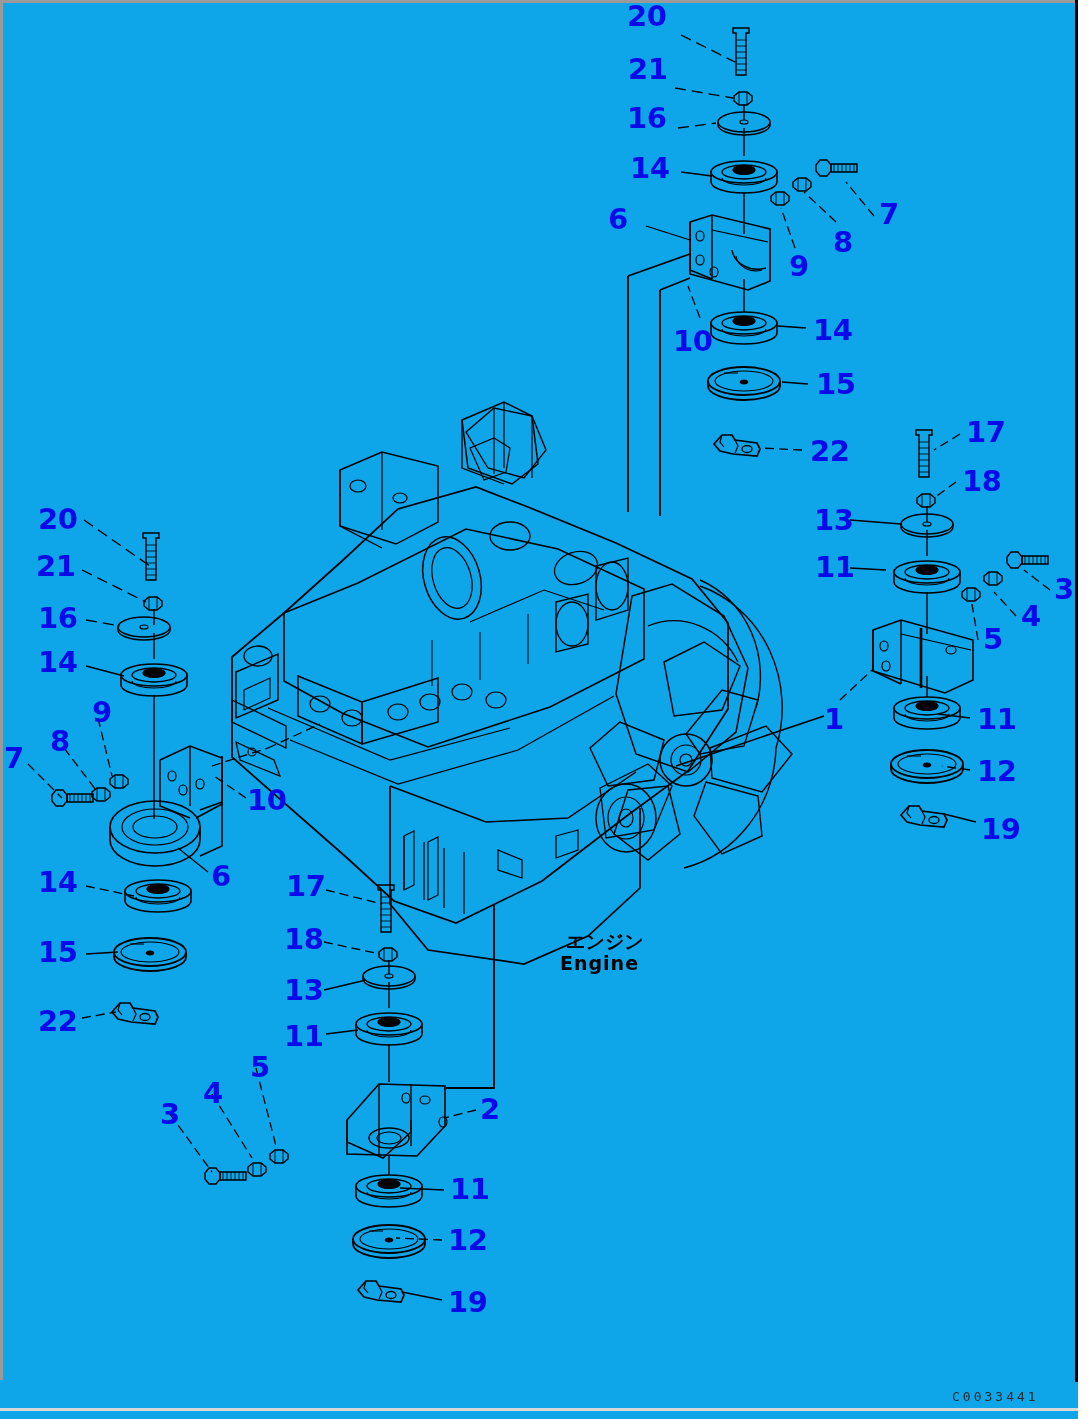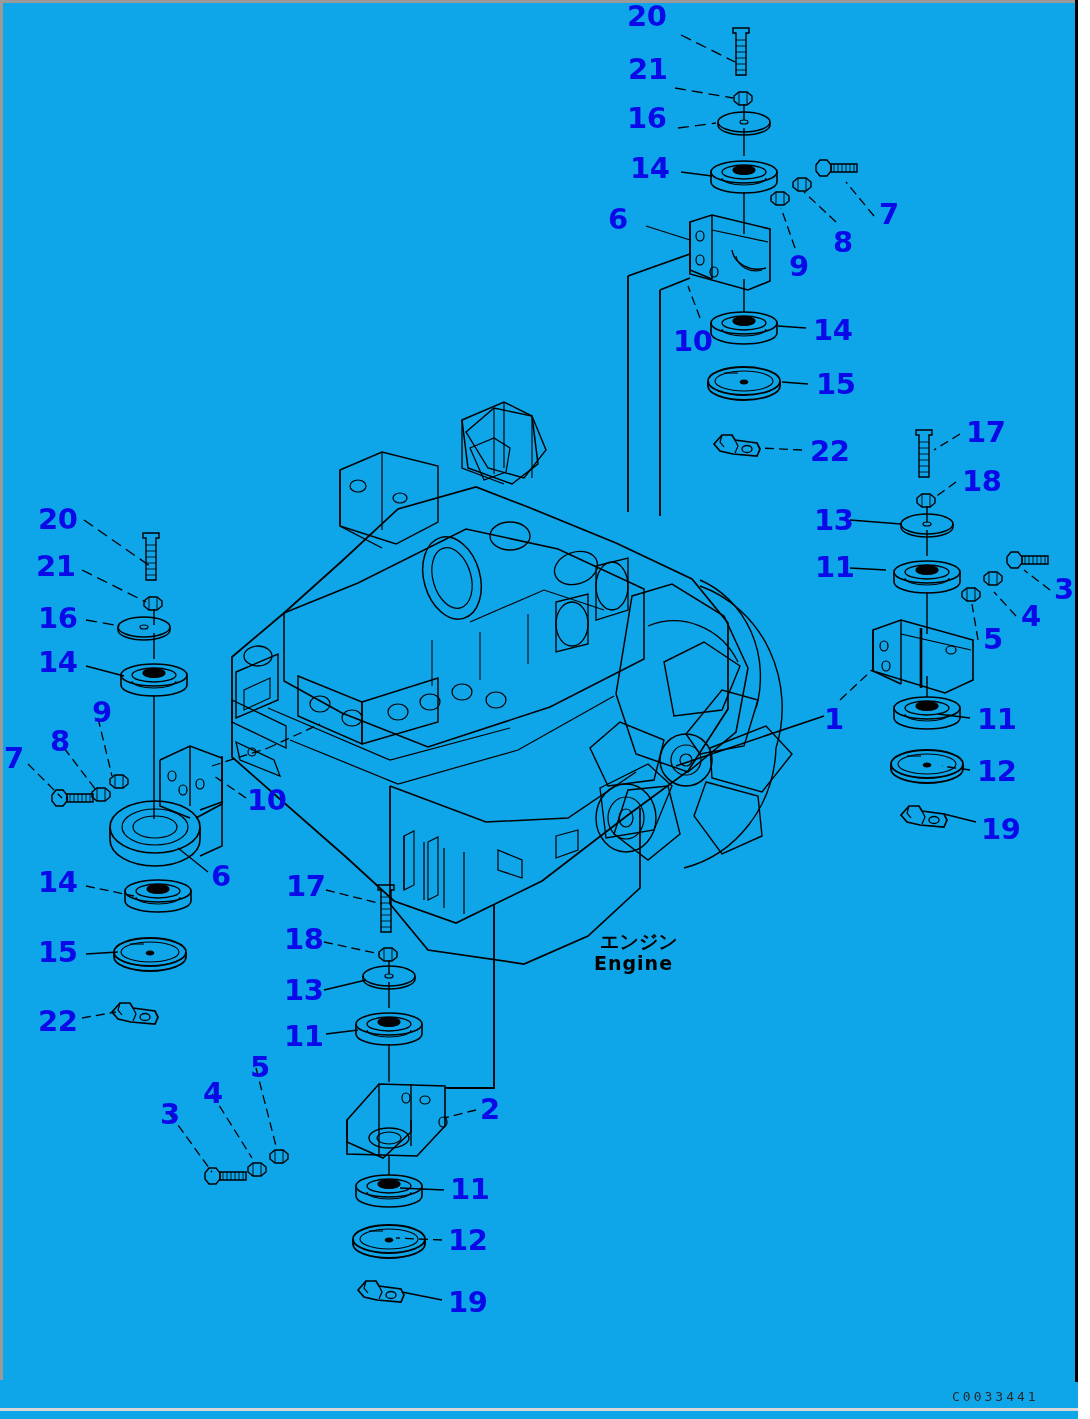--- a/index.html
+++ b/index.html
@@ -56,21 +56,20 @@
     user-select: none;
   }
   .engine-label {
     position: absolute;
     color: #000000;
     font-family: "DejaVu Sans", sans-serif;
     font-size: 19px;
     line-height: 22px;
     white-space: nowrap;
     font-weight: 600;
-    margin-left: 34px;
   }
   .drawing-code {
     position: absolute;
     color: #2b2b2b;
     font-family: "DejaVu Sans Mono", monospace;
     font-size: 13px;
     letter-spacing: 3px;
     white-space: nowrap;
   }
 </style>

